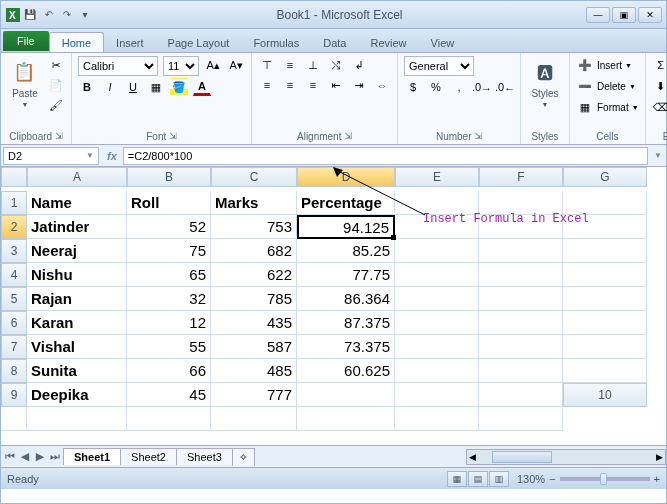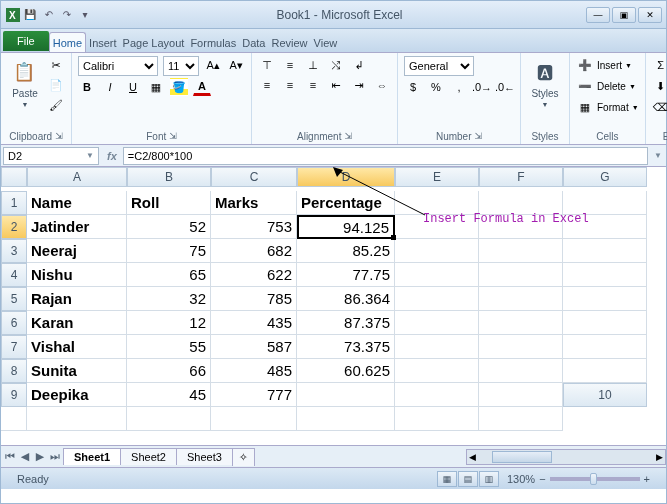--- a/index.html
+++ b/index.html
@@ -5,21 +5,21 @@
 * { box-sizing: border-box; margin: 0; padding: 0; font-family: 'Segoe UI', Tahoma, sans-serif; }
 body { background: #d9e6f2; width: 667px; height: 504px; overflow: hidden; font-size: 12px; }
 .window { background: #fff; border: 1px solid #9db8d4; position: relative; width: 667px; height: 504px; }
 .titlebar { background: linear-gradient(#e4eef9,#c8dbee); height: 28px; display: flex; align-items: center; padding: 0 4px; font-size: 12px; border-bottom: 1px solid #9db8d4; }
 .titlebar .left-icons { display: flex; gap: 2px; align-items: center; }
 .titlebar .title { flex: 1; text-align: center; color: #456; font-size: 12px; }
 .titlebar .win-btns { display: flex; gap: 2px; }
 .qat { width: 16px; height: 16px; display: inline-flex; align-items: center; justify-content: center; font-size: 10px; color: #556; }
 .win-btn { width: 24px; height: 16px; background: linear-gradient(#eef4fa,#cde); border: 1px solid #9db8d4; border-radius: 2px; display: flex; align-items: center; justify-content: center; font-size: 9px; }
 .tabs { background: linear-gradient(#dce9f5,#c3d7eb); height: 24px; display: flex; align-items: flex-end; padding-left: 2px; border-bottom: 1px solid #aac; }
-.tab { padding: 4px 3px 3px; font-size: 11px; color: #456; cursor: pointer; }
+.tab { padding: 4px 12px 3px; font-size: 11px; color: #456; cursor: pointer; }
 .tab.file { background: linear-gradient(#2a8e3c,#1a6e2c); color: #fff; border-radius: 2px 2px 0 0; margin-bottom: 1px; padding: 4px 14px; }
 .tab.active { background: #f6fafd; border: 1px solid #aac; border-bottom: none; border-radius: 3px 3px 0 0; color: #2060a0; }
 .ribbon { background: #f6fafd; height: 92px; display: flex; border-bottom: 1px solid #aac; }
 .ribbon-group { border-right: 1px solid #cde; padding: 3px 6px 2px; display: flex; flex-direction: column; justify-content: space-between; }
 .rg-label { text-align: center; font-size: 10px; color: #567; padding-top: 1px; display: flex; justify-content: center; gap: 3px; }
 .rg-body { flex: 1; display: flex; gap: 4px; align-items: flex-start; }
 .big-btn { display: flex; flex-direction: column; align-items: center; padding: 2px 4px; font-size: 10px; color: #456; gap: 2px; }
 .big-btn .bi { width: 28px; height: 28px; display: flex; align-items: center; justify-content: center; font-size: 18px; }
 .col { display: flex; flex-direction: column; gap: 2px; }
 .small { width: 18px; height: 18px; display: flex; align-items: center; justify-content: center; font-size: 11px; border: 1px solid transparent; }
@@ -49,21 +49,21 @@
 .annotation { position: absolute; font-size: 12px; color: #a21caf; font-family: Liberation Mono, monospace; }
 
 .sheet-tabs { background: #e6eff7; height: 22px; display: flex; align-items: center; border-top: 1px solid #aac; font-size: 11px; }
 .st-nav { display: flex; gap: 1px; padding: 0 2px; }
 .st-nav span { width: 14px; text-align: center; color: #567; }
 .st-tab { padding: 2px 10px; background: #f3f7fb; border: 1px solid #aac; border-bottom: none; margin-left: -1px; }
 .st-tab.active { background: #fff; font-weight: bold; }
 .st-scroll { margin-left: auto; display: flex; align-items: center; width: 200px; height: 16px; background: #dce6ef; border: 1px solid #aac; }
 .st-scroll .thumb { width: 60px; height: 12px; background: linear-gradient(#e6eef7,#c5d7e8); border: 1px solid #9db8d4; margin-left: 14px; }
 
-.statusbar { background: linear-gradient(#dce9f5,#c3d7eb); height: 22px; display: flex; align-items: center; padding: 0 16px; font-size: 11px; color: #456; border-top: 1px solid #aac; }
+.statusbar { background: linear-gradient(#dce9f5,#c3d7eb); height: 22px; display: flex; align-items: center; padding: 0 6px; font-size: 11px; color: #456; border-top: 1px solid #aac; }
 .statusbar .spacer { flex: 1; }
 .statusbar .views { display: flex; gap: 1px; }
 .statusbar .vw { width: 20px; height: 16px; border: 1px solid #9db8d4; background: linear-gradient(#eef4fa,#cde); display: flex; align-items: center; justify-content: center; font-size: 9px; }
 .statusbar .zoom { display: flex; align-items: center; gap: 4px; margin-left: 8px; }
 .statusbar .slider { width: 90px; height: 4px; background: #aac; position: relative; }
 .statusbar .slider .h { position: absolute; left: 40px; top: -4px; width: 7px; height: 12px; background: linear-gradient(#eef4fa,#cde); border: 1px solid #9db8d4; border-radius: 2px; }
 svg { display: block; }
 </style>
 </head>
 <body>

